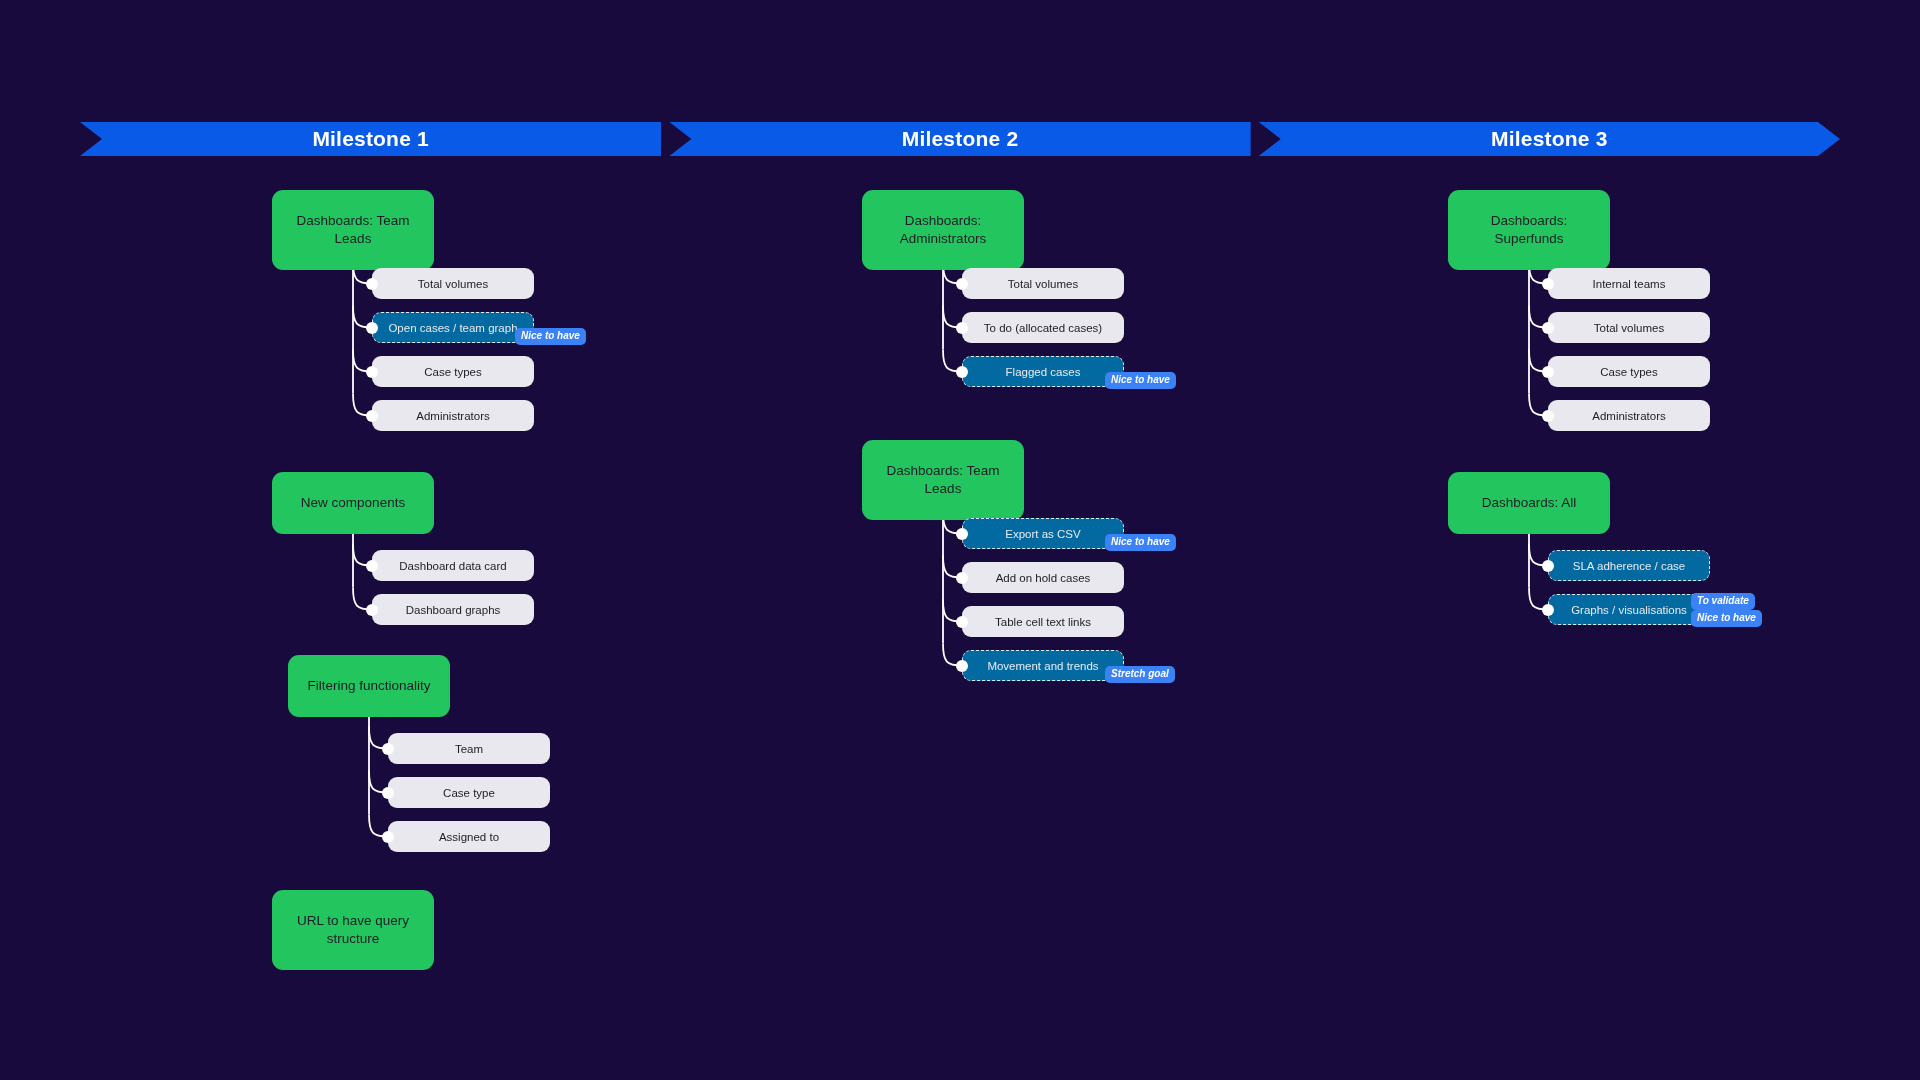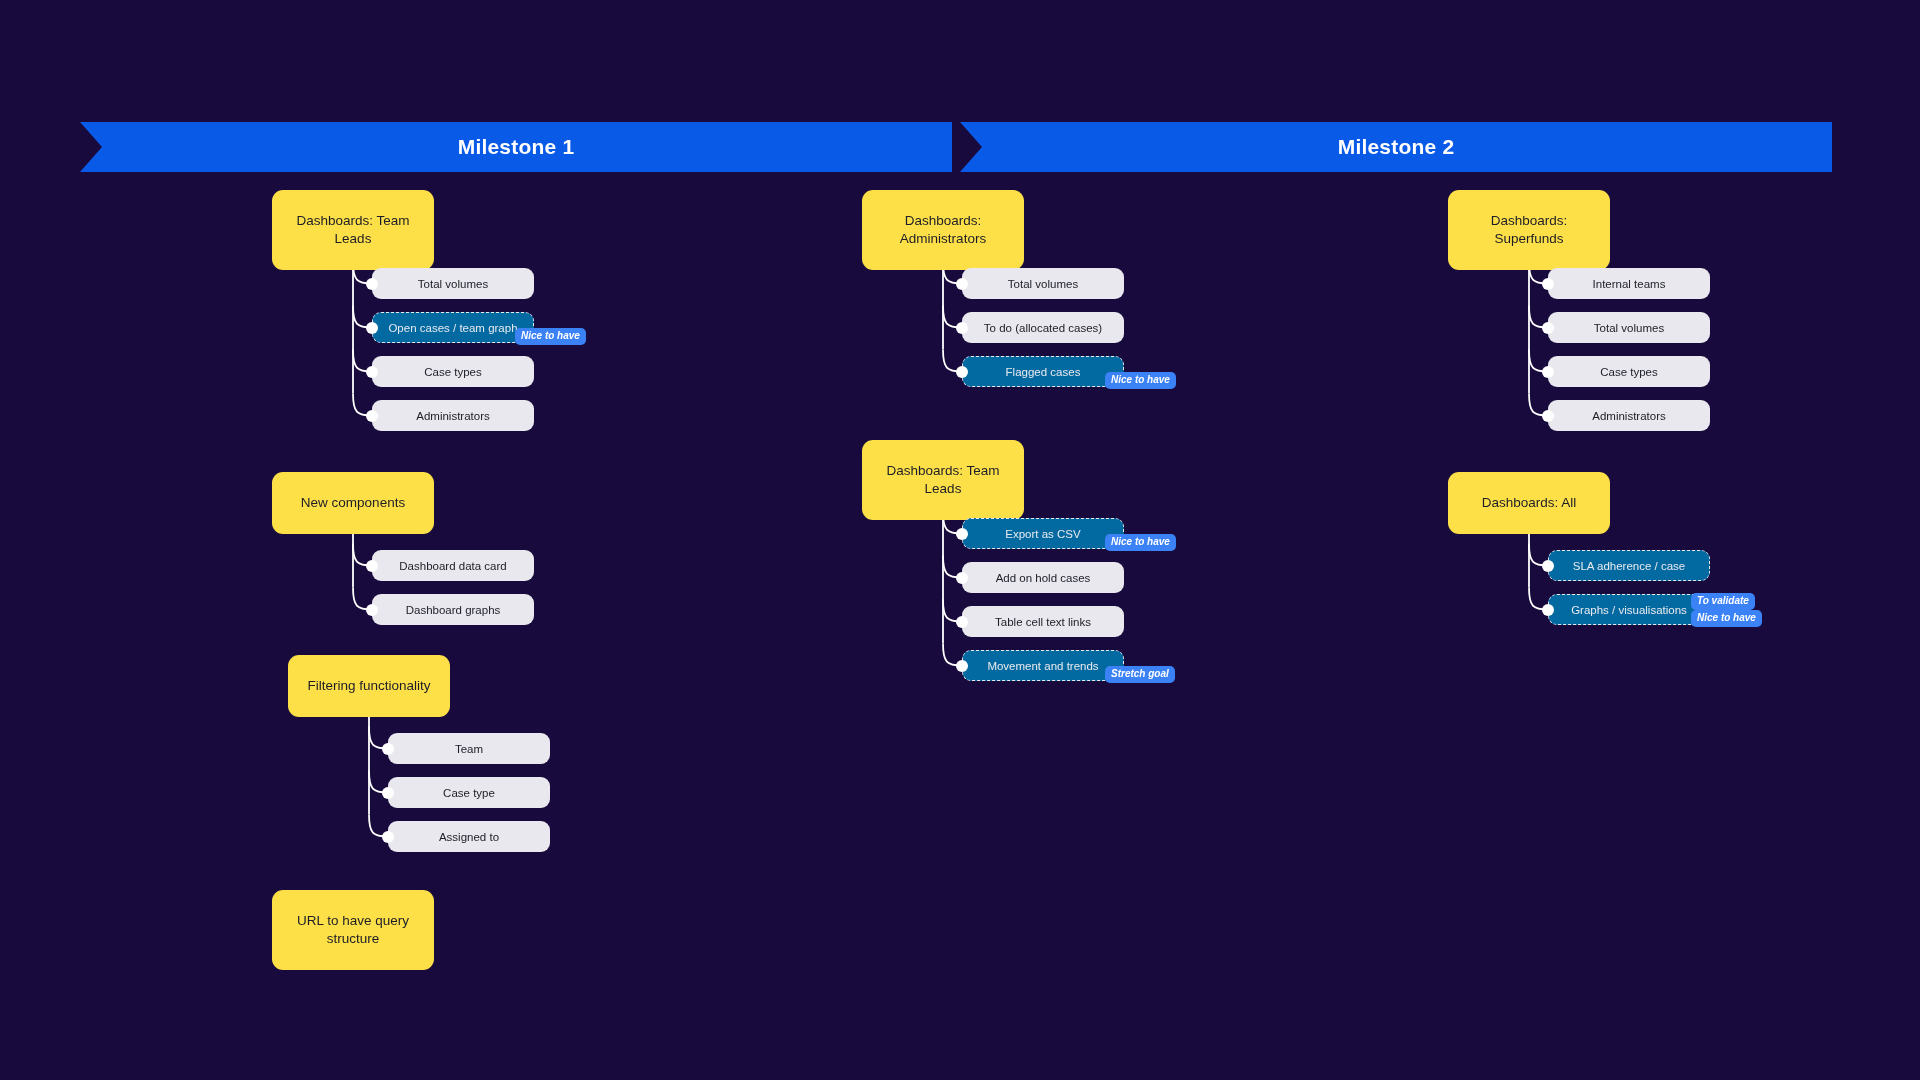--- a/index.html
+++ b/index.html
@@ -25,21 +25,21 @@
     top: 122px;
     left: 80px;
     width: 1760px;
     height: 50px;
     display: flex;
   }
 
   .milestone-chip {
     position: relative;
     flex: 1 1 0;
-    height: 50px;
+    height: 34px;
     background: #0a5ae8;
     display: flex;
     align-items: center;
     justify-content: center;
   }
 
   
   .milestone-chip.first {
     clip-path: polygon(0 0, 100% 0, 100% 100%, 0 100%, 22px 50%);
   }
@@ -76,21 +76,21 @@
   .col-2 { left: 862px; }
   .col-3 { left: 1448px; }
 
   
   .group { position: relative; }
 
   .parent-card {
     position: relative;
     width: 162px;
     min-height: 62px;
-    background: #fde047;
+    background: #22c55e;
     border-radius: 11px;
     color: #1d1d28;
     font-size: 13.5px;
     line-height: 1.32;
     display: flex;
     align-items: center;
     justify-content: center;
     text-align: center;
     padding: 22px 12px;
     z-index: 3;
@@ -173,20 +173,23 @@
 
   <div class="milestone-band">
       <div class="milestone-chip first">
         <span class="milestone-label">Milestone 1</span>
       </div>
       <div class="milestone-gap"></div>
       <div class="milestone-chip mid">
         <span class="milestone-label">Milestone 2</span>
       </div>
       <div class="milestone-gap"></div>
+      <div class="milestone-chip last">
+        <span class="milestone-label">Milestone 3</span>
+      </div>
     </div>
 
   <div id="columns-host">
       <div class="column col-1" style="left: 272px; top: 0px;">
         <div class="group" style="position: absolute; left: 0px; top: 190px;">
           <div class="parent-card">Dashboards: Team Leads</div>
           <svg class="connector" width="320" height="240">
             <path d="M81 62 L81 203.5" stroke="#ffffff" stroke-width="1.8" fill="none"></path>
             <path d="M81 71.5 C 81 90.5, 85 93.5, 100 93.5" stroke="#ffffff" stroke-width="1.8" fill="none"></path>
             <path d="M81 115.5 C 81 134.5, 85 137.5, 100 137.5" stroke="#ffffff" stroke-width="1.8" fill="none"></path>

